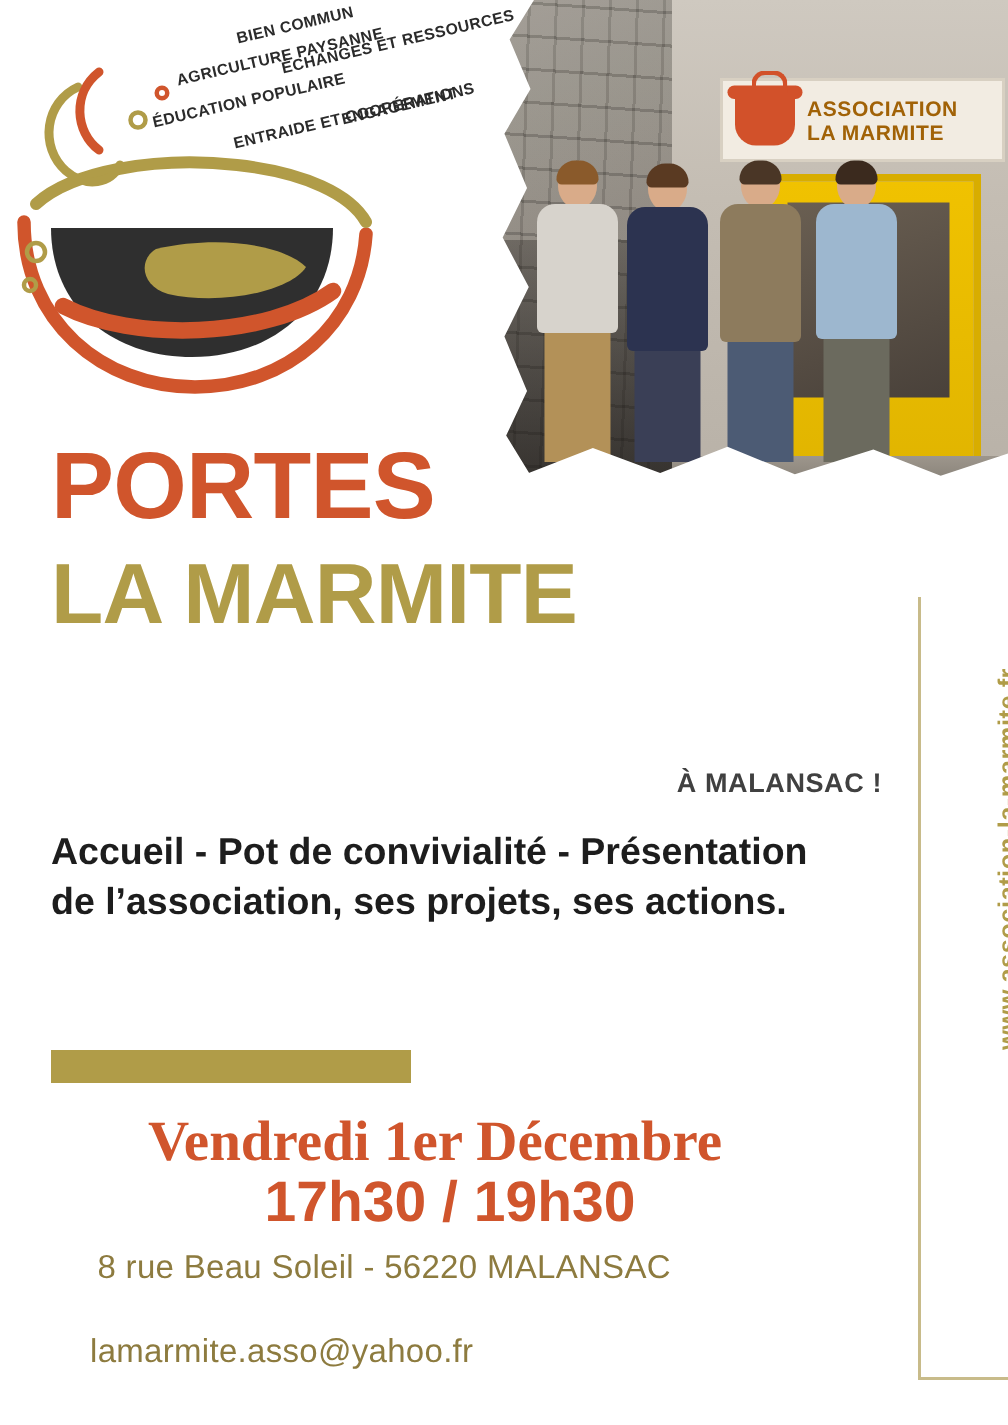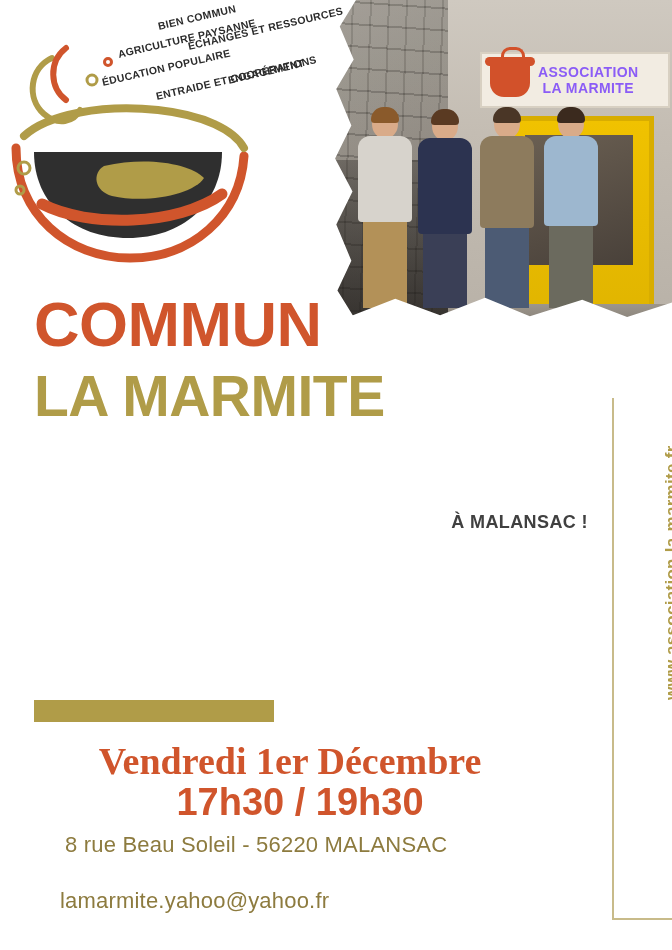--- a/index.html
+++ b/index.html
@@ -96,23 +96,22 @@
     left: 11px; top: -16px;
     width: 18px; height: 12px;
     border: 3px solid #d2512a;
     border-bottom: none;
     border-radius: 9px 9px 0 0;
   }
   .sign-text {
     font-size: 14px;
     font-weight: bold;
     line-height: 1.15;
-    color: #8b5cf6;
+    color: #a16207;
     letter-spacing: 0.4px;
-    text-align: center;
   }
   .door {
     position: absolute;
     left: 206px; top: 116px;
     width: 150px; height: 214px;
     background: linear-gradient(180deg, #f0c200 0%, #e0b400 100%);
     border: 5px solid #d8ad00;
     box-sizing: border-box;
   }
   .door-glass {
@@ -419,34 +418,35 @@
   <div class="arc-words">
     <span class="aw1">BIEN COMMUN</span>
     <span class="aw2">AGRICULTURE PAYSANNE</span>
     <span class="aw3">ÉCHANGES ET RESSOURCES</span>
     <span class="aw4">ÉDUCATION POPULAIRE</span>
     <span class="aw5">ENTRAIDE ET COOPÉRATIONS</span>
     <span class="aw6">ENGAGEMENT</span>
   </div>
 
   <div class="headline">
-    <div class="h-line">COMMUN</div>
+    <div class="h-line">PORTES</div>
     <div class="h-sub">LA MARMITE</div>
   </div>
 
   <div class="location-tag">À MALANSAC !</div>
 
+  <div class="body-text">Accueil - Pot de convivialité - Présentation de l’association, ses projets, ses actions.</div>
 
   <div class="gold-bar"></div>
 
   <div class="date-block">
     <div class="date-line1">Vendredi 1er Décembre</div>
     <div class="date-line2">17h30 /  19h30</div>
   </div>
 
   <div class="address">8 rue Beau Soleil - 56220 MALANSAC</div>
-  <div class="email">lamarmite.yahoo@yahoo.fr</div>
+  <div class="email">lamarmite.asso@yahoo.fr</div>
 
   <div class="v-rule"></div>
   <div class="h-rule"></div>
   <div class="website">www.association-la-marmite.fr</div>
 
 </div>
 
 </body></html>

